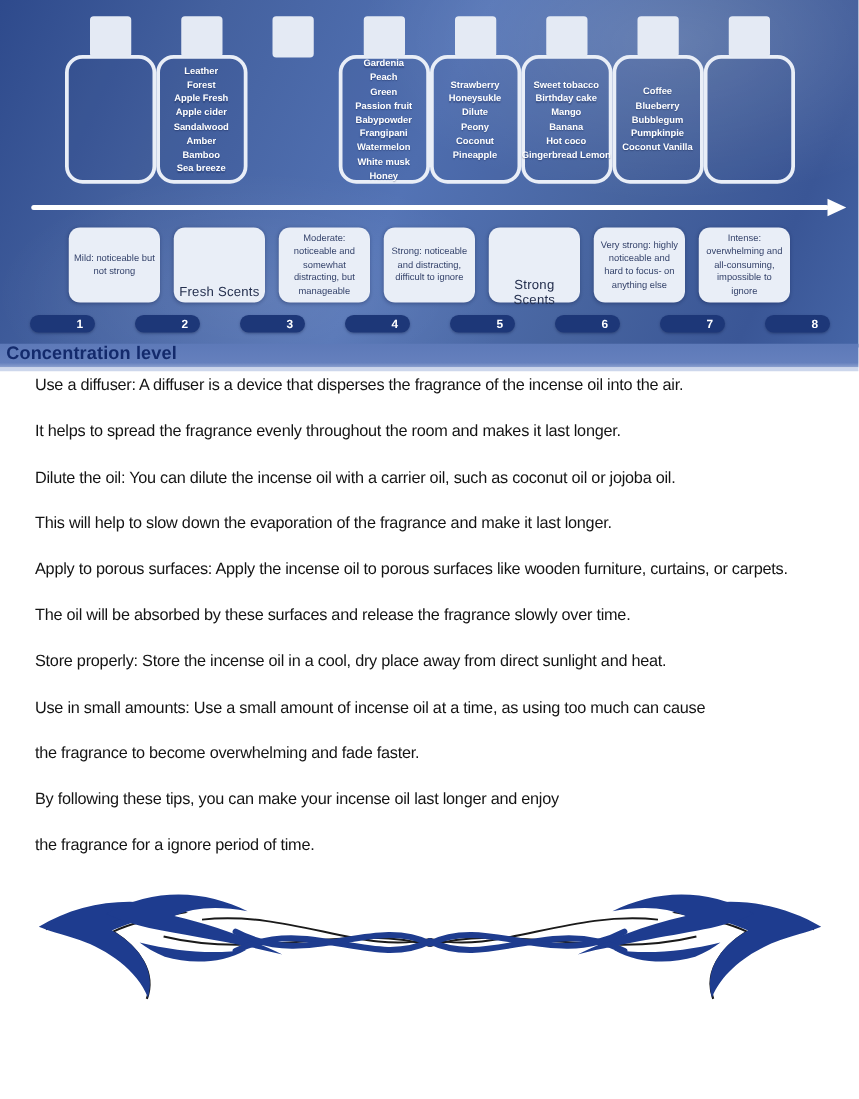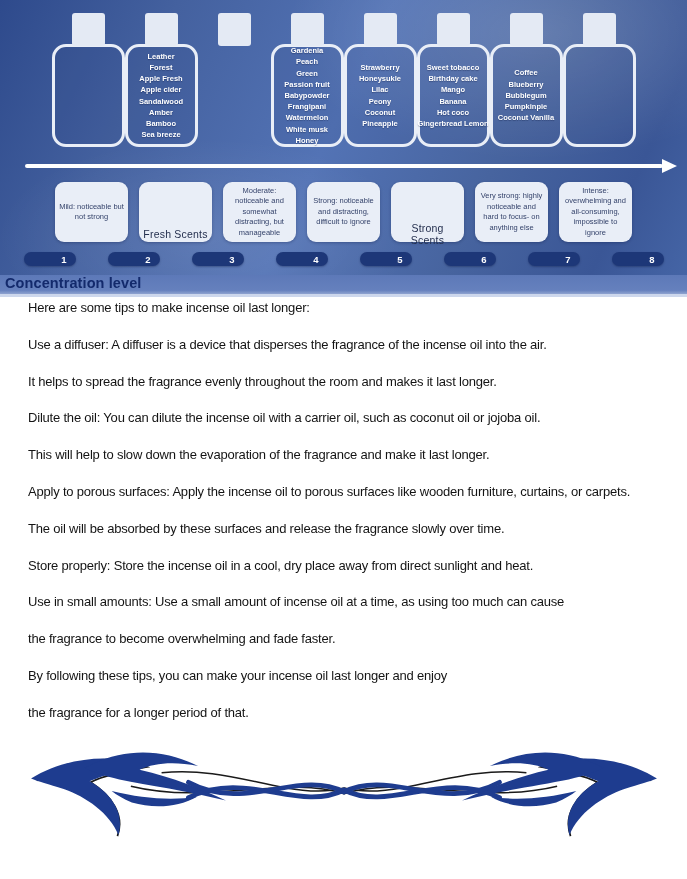--- a/index.html
+++ b/index.html
@@ -184,21 +184,21 @@
             <div class="scent">Watermelon</div>
             <div class="scent">White musk</div>
             <div class="scent">Honey</div>
           </div>
         </div>
         <div class="bottle">
           <div class="bottle-cap"></div>
           <div class="bottle-body">
             <div class="scent">Strawberry</div>
             <div class="scent">Honeysukle</div>
-            <div class="scent">Lilac</div>
+            <div class="scent">Dilute</div>
             <div class="scent">Peony</div>
             <div class="scent">Coconut</div>
             <div class="scent">Pineapple</div>
           </div>
         </div>
         <div class="bottle">
           <div class="bottle-cap"></div>
           <div class="bottle-body">
             <div class="scent">Sweet tobacco</div>
             <div class="scent">Birthday cake</div>
@@ -294,32 +294,31 @@
           </div>
         </div>
       </div>
 
     <div class="caption-band">
       <span class="caption">Concentration level</span>
     </div>
   </section>
 
   <section class="tips">
-      <p>Here are some tips to make incense oil last longer:</p>
       <p>Use a diffuser: A diffuser is a device that disperses the fragrance of the incense oil into the air.</p>
       <p>It helps to spread the fragrance evenly throughout the room and makes it last longer.</p>
       <p>Dilute the oil: You can dilute the incense oil with a carrier oil, such as coconut oil or jojoba oil.</p>
       <p>This will help to slow down the evaporation of the fragrance and make it last longer.</p>
       <p>Apply to porous surfaces: Apply the incense oil to porous surfaces like wooden furniture, curtains, or carpets.</p>
       <p>The oil will be absorbed by these surfaces and release the fragrance slowly over time.</p>
       <p>Store properly: Store the incense oil in a cool, dry place away from direct sunlight and heat.</p>
       <p>Use in small amounts: Use a small amount of incense oil at a time, as using too much can cause</p>
       <p>the fragrance to become overwhelming and fade faster.</p>
       <p>By following these tips, you can make your incense oil last longer and enjoy</p>
-      <p>the fragrance for a longer period of that.</p>
+      <p>the fragrance for a ignore period of time.</p>
     </section>
 
   <div class="flourish">
     <svg width="672" height="96" viewBox="0 0 680 100" xmlns="http://www.w3.org/2000/svg">
       <g id="flhalf">
 
         <path d="M118,46 C200,66 280,34 340,54" fill="none" stroke="#1a1a1a" stroke-width="1.6"></path>
         <path d="M150,32 C225,24 285,62 340,48" fill="none" stroke="#1a1a1a" stroke-width="1.6"></path>
         <path d="M20,40 C55,18 100,12 135,26 C100,32 84,38 76,42 C98,56 112,76 104,98" fill="none" stroke="#1a1a1a" stroke-width="1.8"></path>
 

